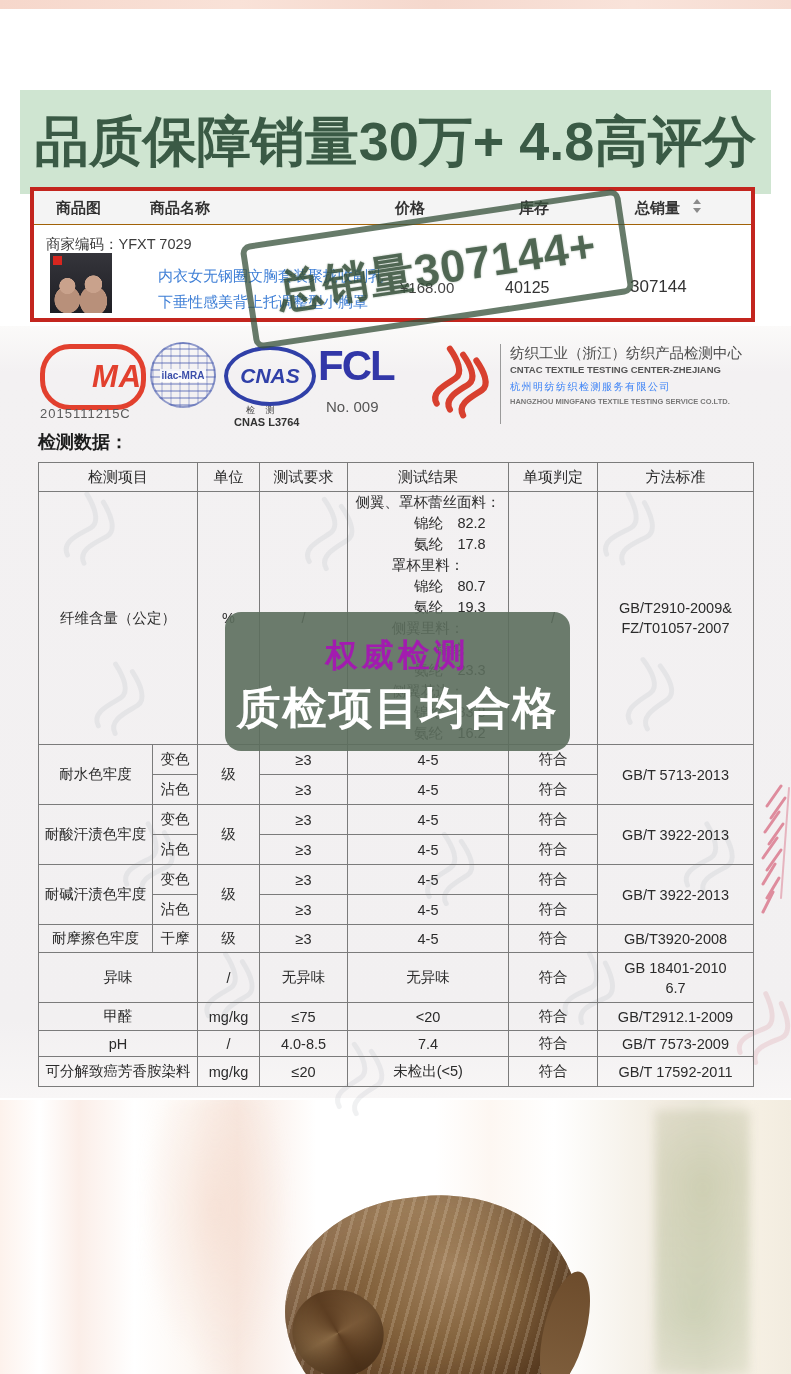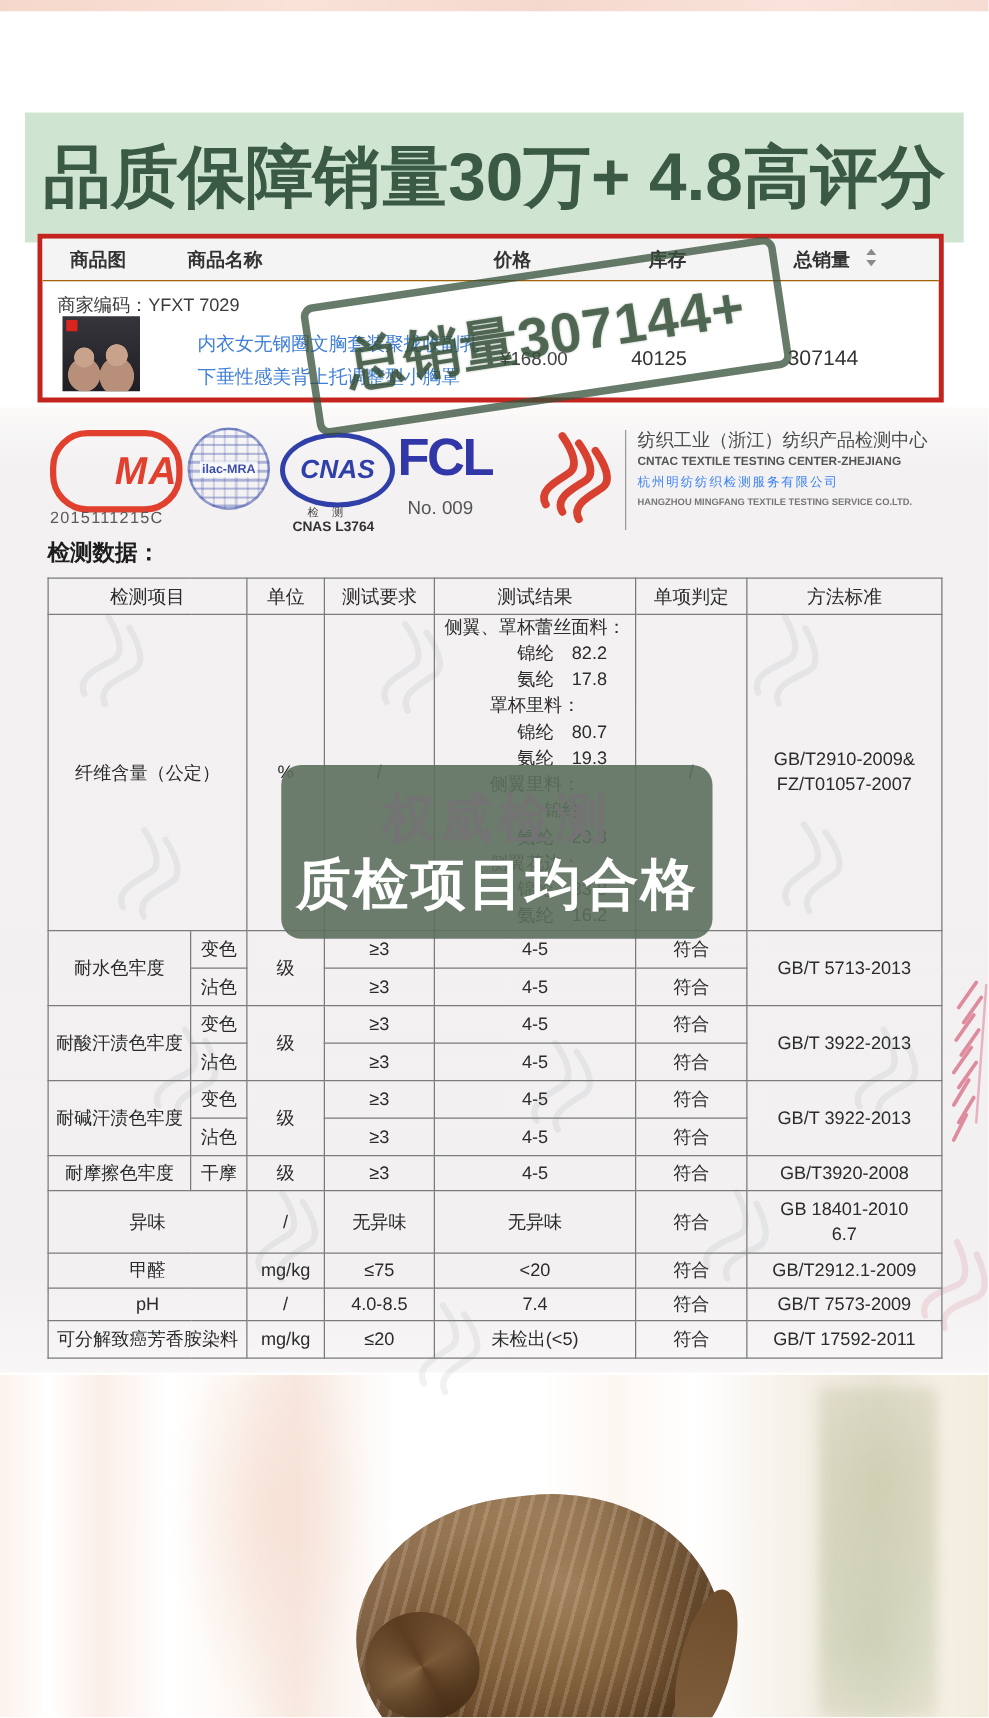--- a/index.html
+++ b/index.html
@@ -78,21 +78,21 @@
         text-align:center;vertical-align:middle;overflow:hidden;}
   table.test th{font-size:15px;}
   .h-head{height:29px;} .h-fiber{height:253px;} .h-sub{height:30px;} .h-fric{height:28px;margin-left:26px;}
   .h-odor{height:50px;} .h-s1{height:28px;} .h-s2{height:26px;} .h-s3{height:30px;}
   td.result-multi{white-space:pre-line;text-align:left;padding-left:10px;line-height:21px;vertical-align:middle;}
   td.std-multi{white-space:pre-line;line-height:20px;}
   
   .overlay-badge{position:absolute;left:225px;top:612px;width:345px;height:139px;border-radius:16px;
         background:rgba(92,110,93,.9);z-index:4;display:flex;flex-direction:column;
         align-items:center;justify-content:center;}
-  .overlay-badge .l1{font-size:42px;font-weight:800;color:#737373;letter-spacing:4px;line-height:52px;}
+  .overlay-badge .l1{font-size:32px;font-weight:800;color:#a21caf;letter-spacing:4px;line-height:52px;}
   .overlay-badge .l2{font-size:44px;font-weight:800;color:#fff;letter-spacing:2px;line-height:54px;}
   
   .red-seal{position:absolute;right:-6px;top:778px;width:46px;height:150px;z-index:2;opacity:.6;}
   
   .photo{position:absolute;left:0;top:1100px;width:791px;height:274px;overflow:hidden;background:
      linear-gradient(90deg,#fdf2ec 0,#ffffff 5%,#fbeee8 10%,#ffffff 17%,#fdf8f4 24%,#f8e9e1 30%,
        #ffffff 40%,#ffffff 55%,#fdf7f2 62%,#ffffff 70%,#f2ece1 84%,#eae6d8 89%,#f6f0e4 95%,#f2ecdf 100%);}
   .photo .soft-pink{position:absolute;left:140px;top:0;width:150px;height:274px;
      background:radial-gradient(ellipse at 50% 40%,rgba(244,215,200,.55),rgba(244,215,200,0) 70%);filter:blur(6px);}
   .photo .window-plant{position:absolute;left:655px;top:10px;width:95px;height:264px;

